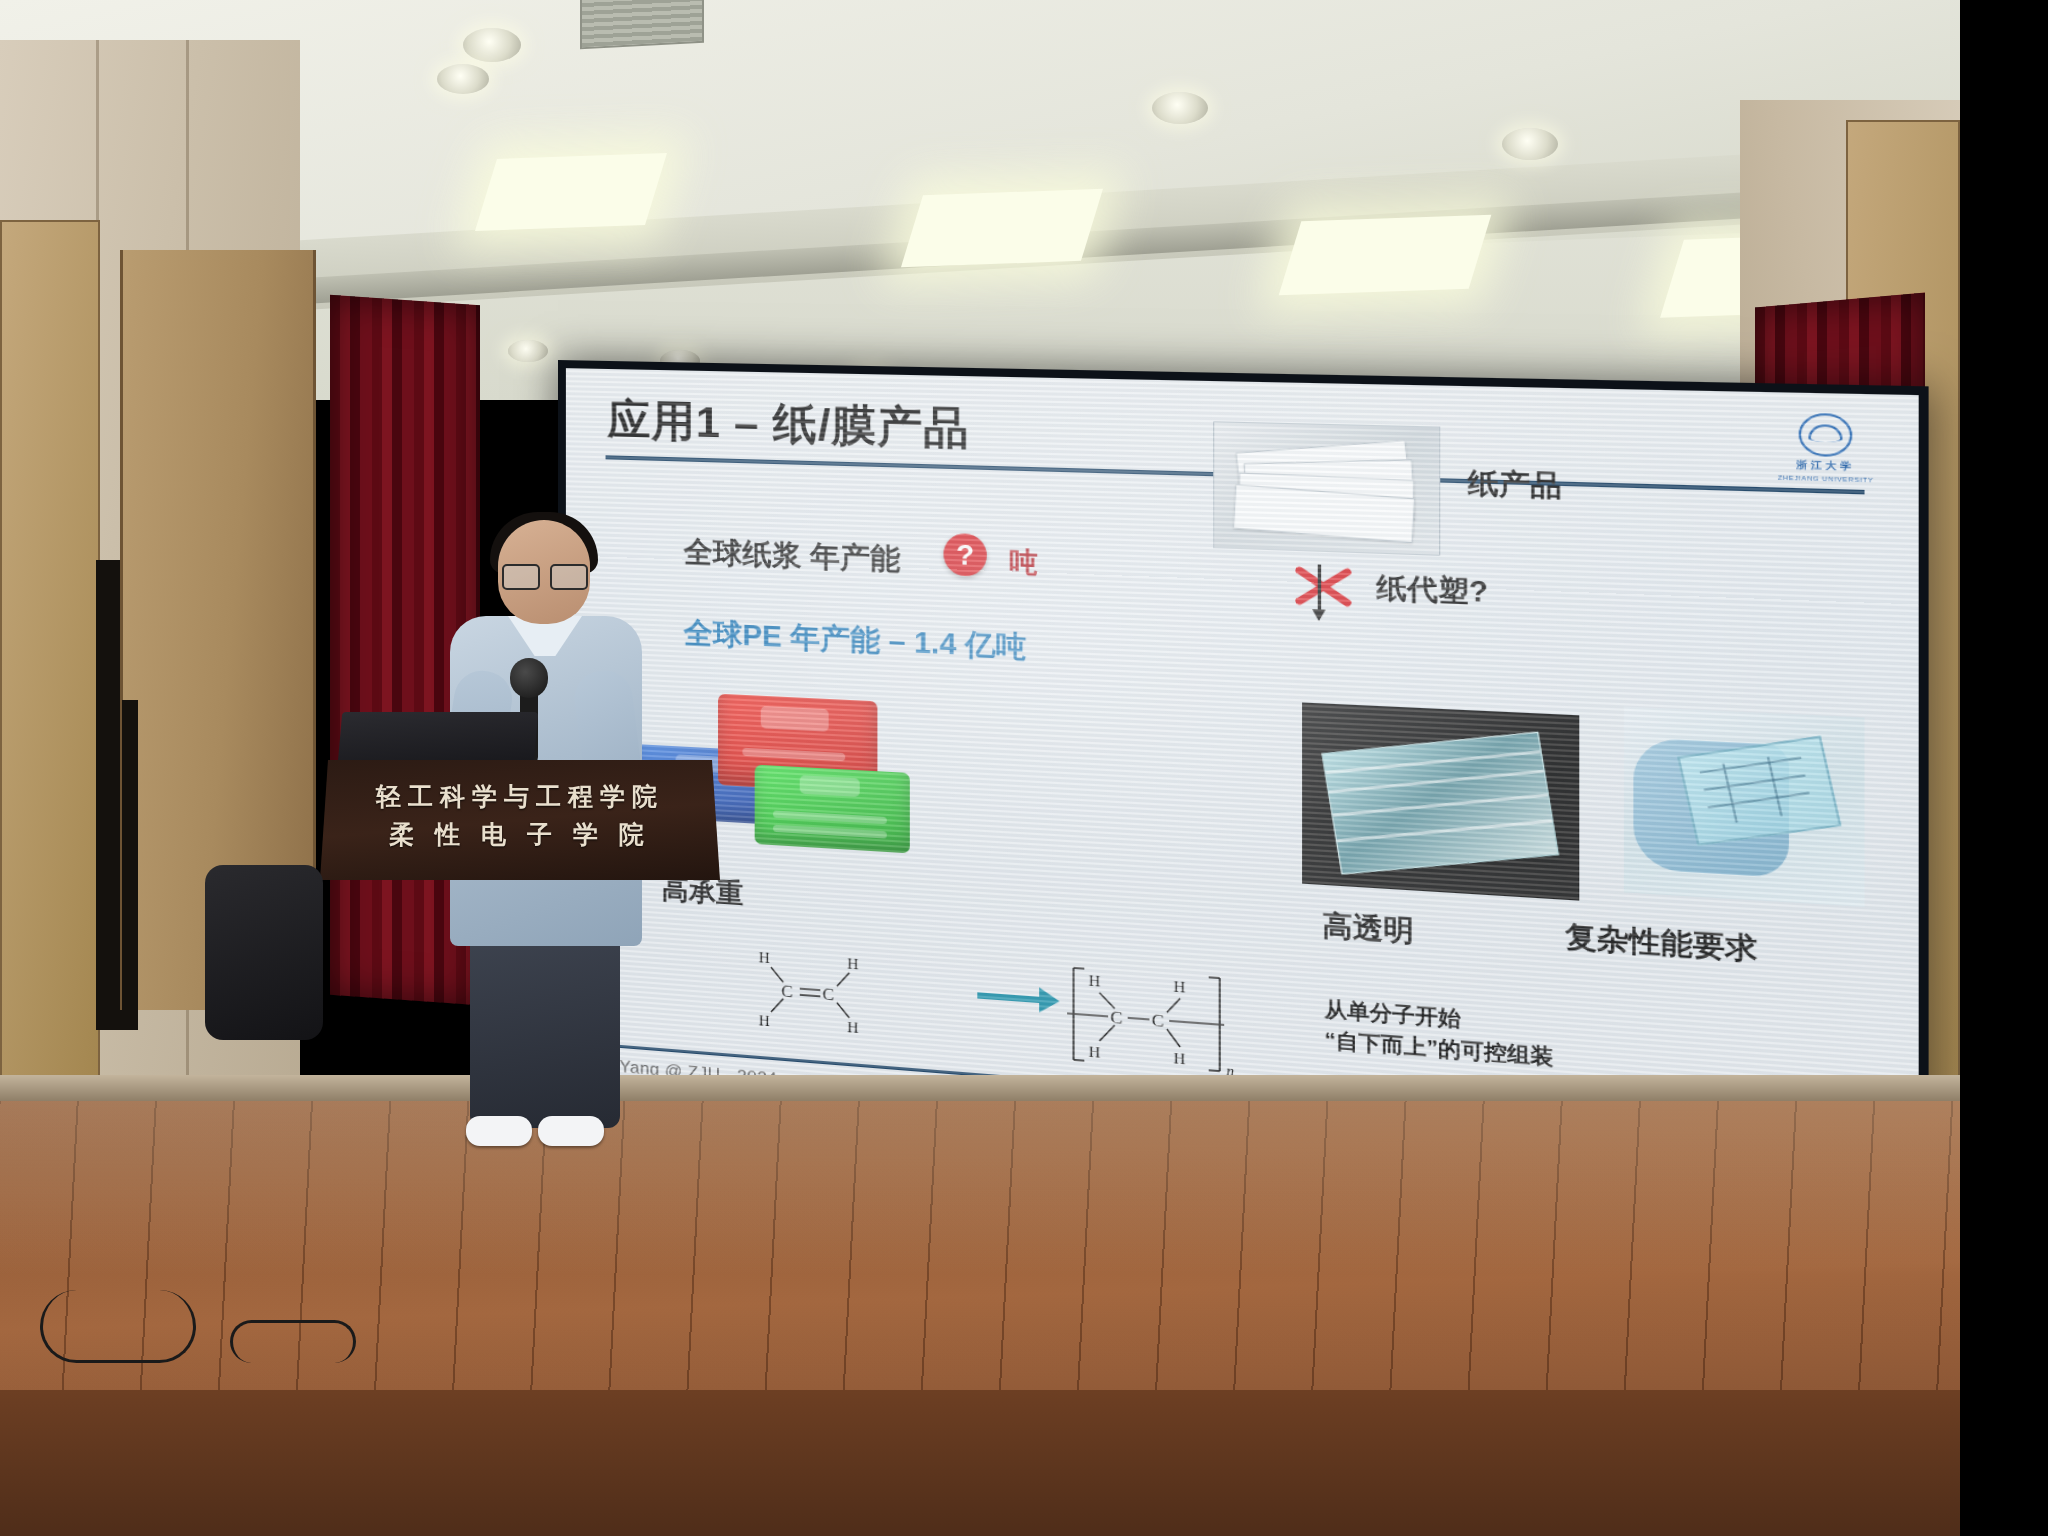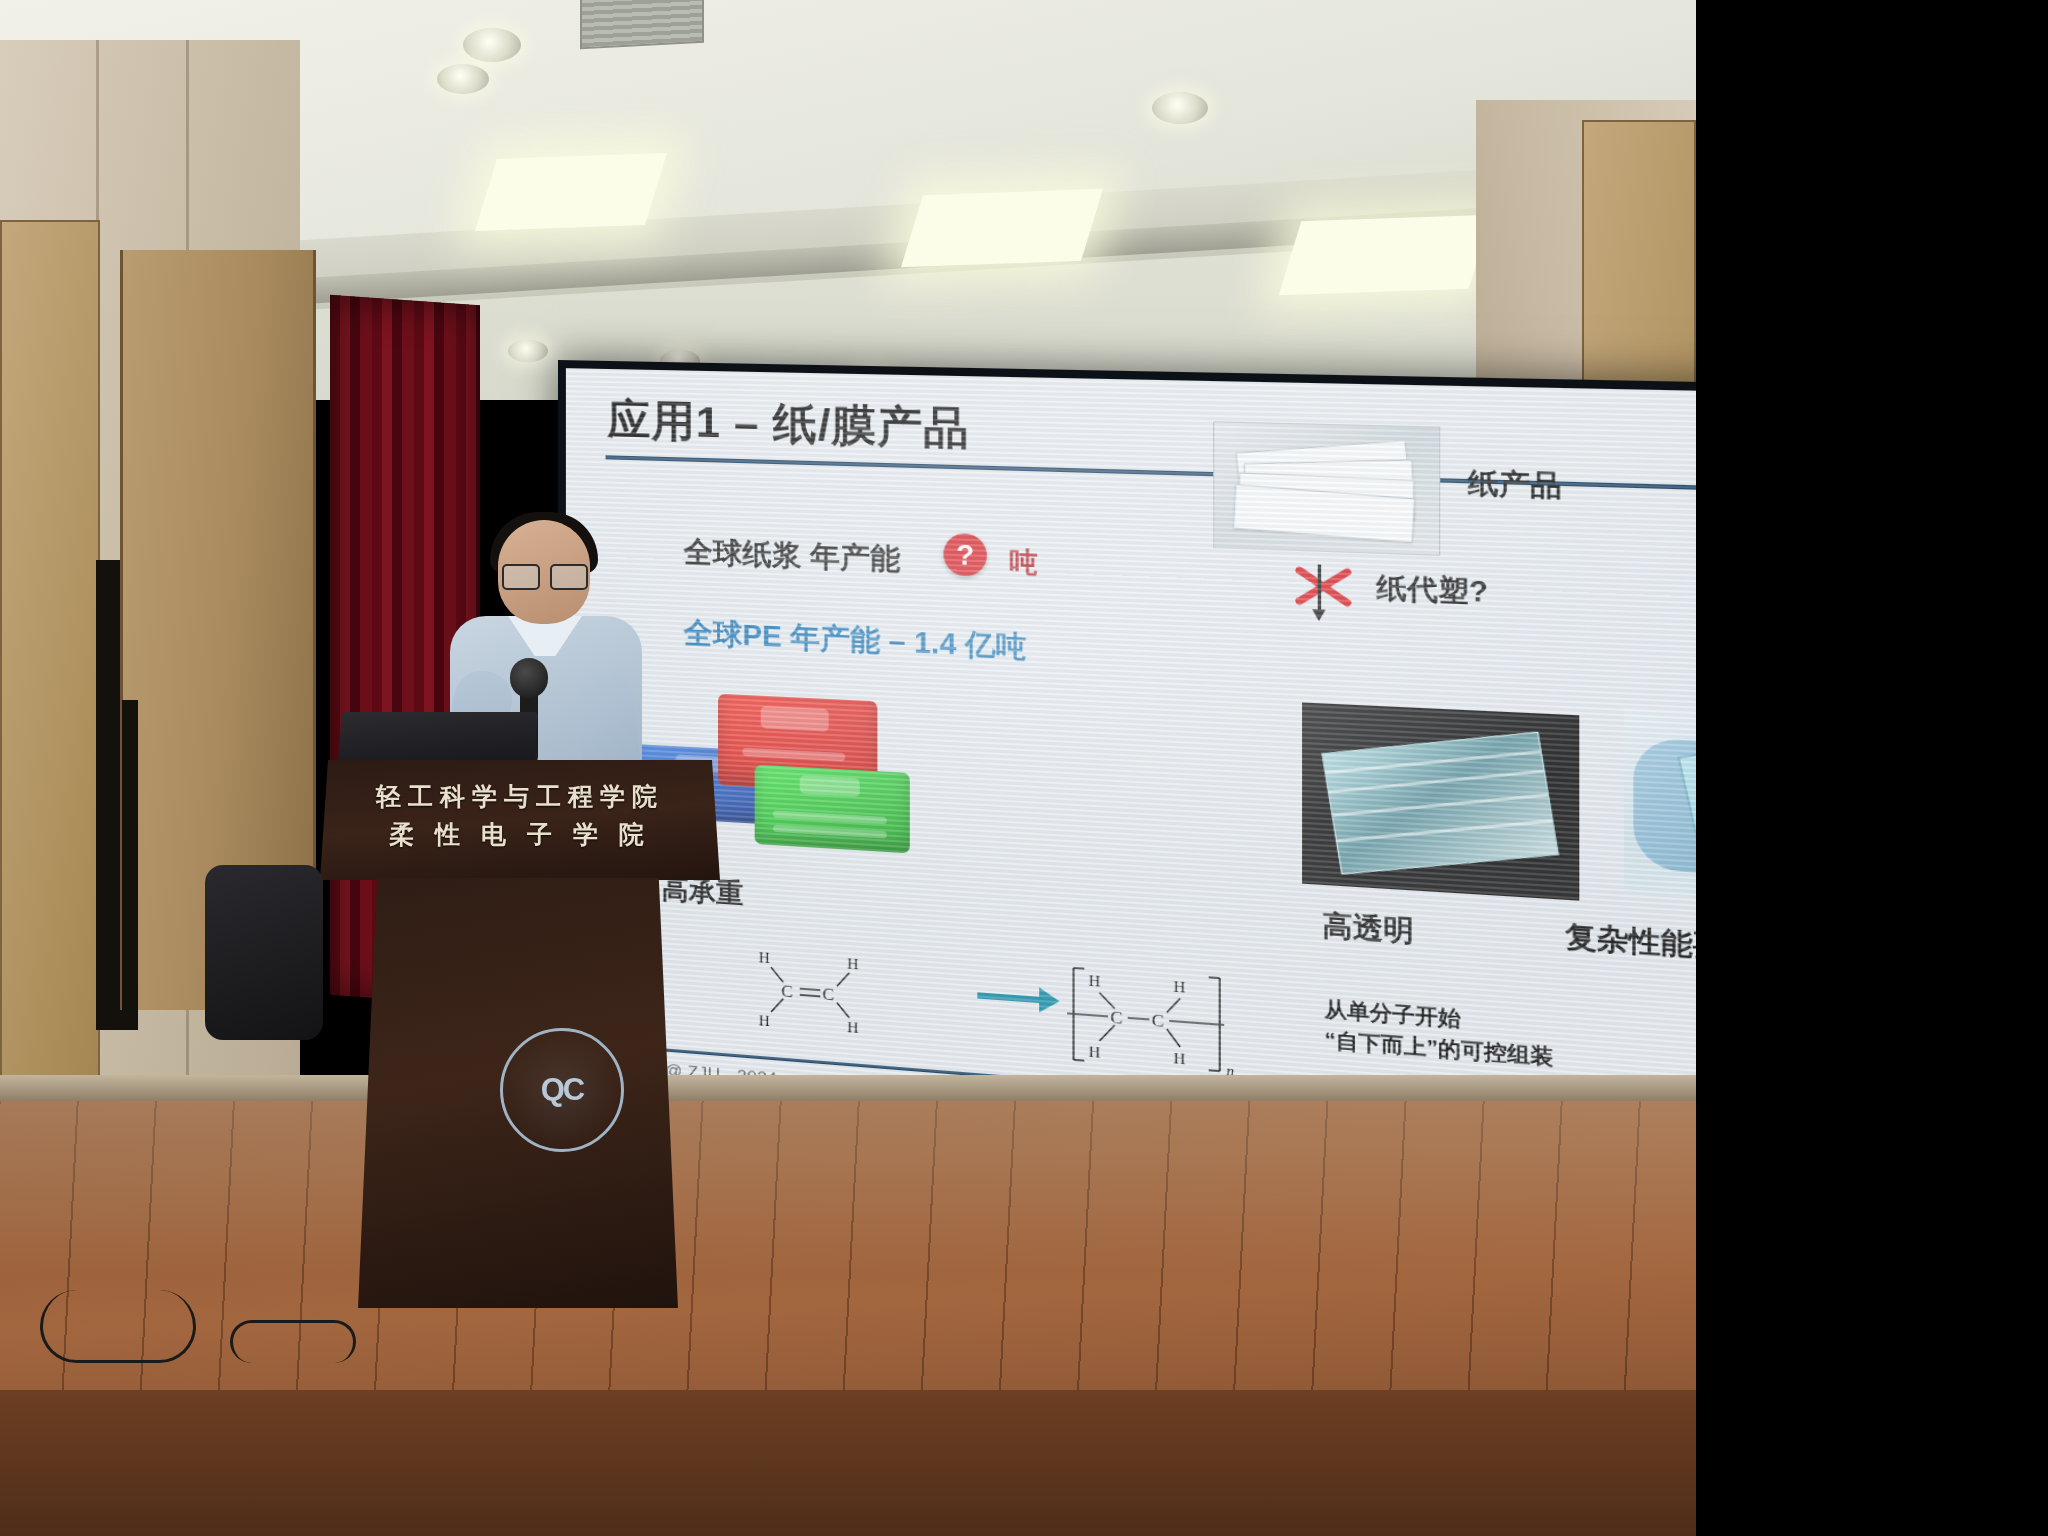--- a/index.html
+++ b/index.html
@@ -1,16 +1,16 @@
 <!DOCTYPE html>
 <html><head>
 <meta charset="utf-8">
 <style>
   html,body{margin:0;padding:0;background:#000;}
-  #stage{position:relative;width:1696px;height:1536px;overflow:hidden;
+  #stage{position:relative;width:1960px;height:1536px;overflow:hidden;
          font-family:"Liberation Sans","DejaVu Sans",sans-serif;}
 
   
   .ceiling{position:absolute;left:0;top:0;width:2048px;height:400px;
     background:linear-gradient(180deg,#e9e9e0 0%,#e2e3d8 45%,#d8dacd 100%);}
   .ceil-band{position:absolute;left:0;top:0;width:2048px;height:300px;
     background:linear-gradient(170deg,#f1f1e9 0%,#e4e5db 60%,#d5d7c9 100%);
     transform:skewY(-2.2deg);transform-origin:left top;}
   .ceil-edge{position:absolute;left:0;top:258px;width:2048px;height:70px;
     background:linear-gradient(180deg,#d9dacd,#c8c9bb);transform:skewY(-3.4deg);
@@ -415,22 +415,19 @@
     <div class="shoe shoe-l"></div>
     <div class="shoe shoe-r"></div>
   </div>
 
   <div class="podium">
     <div class="laptop"></div>
     <div class="laptop-base"></div>
     <div class="pod-top">
       <div class="pod-text nl"><span>轻工科学与工程学院</span><br><span>柔 性 电 子 学 院</span></div>
     </div>
-    <div class="pod-body">
-      <div class="pod-seal">QC</div>
-    </div>
   </div>
 
   <div class="backpack"></div>
   <div class="cable" style="left:40px;top:1290px;width:150px;height:70px;border-top:none;"></div>
   <div class="cable" style="left:230px;top:1320px;width:120px;height:40px;border-bottom:none;"></div>
 
 </div>
 
 </body></html>

